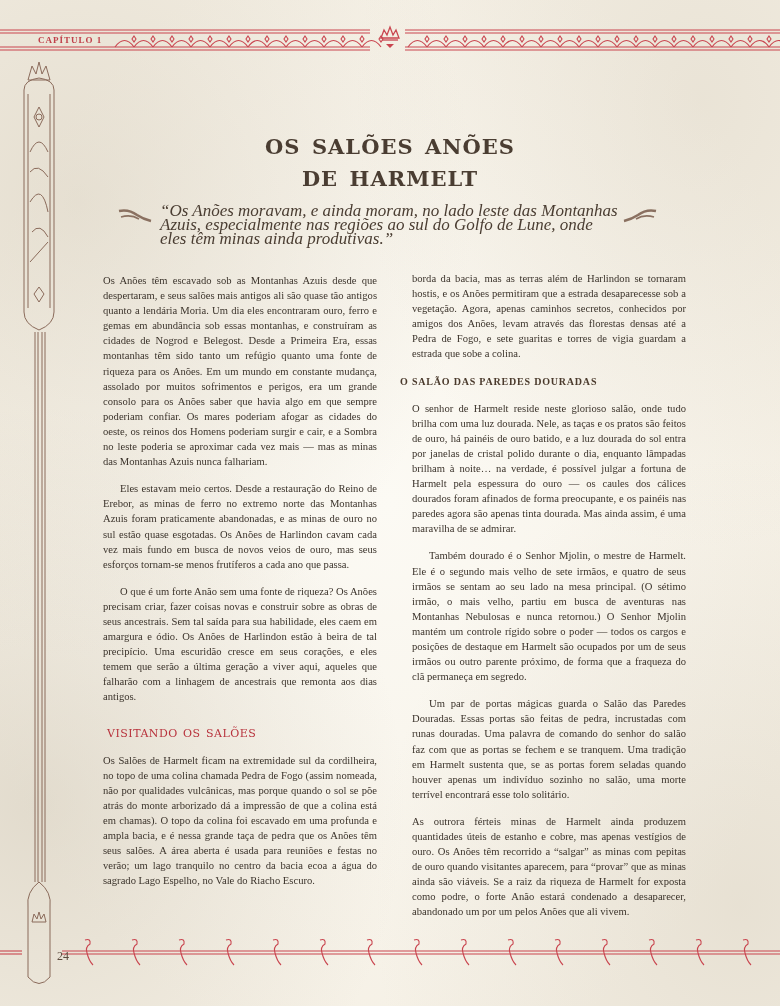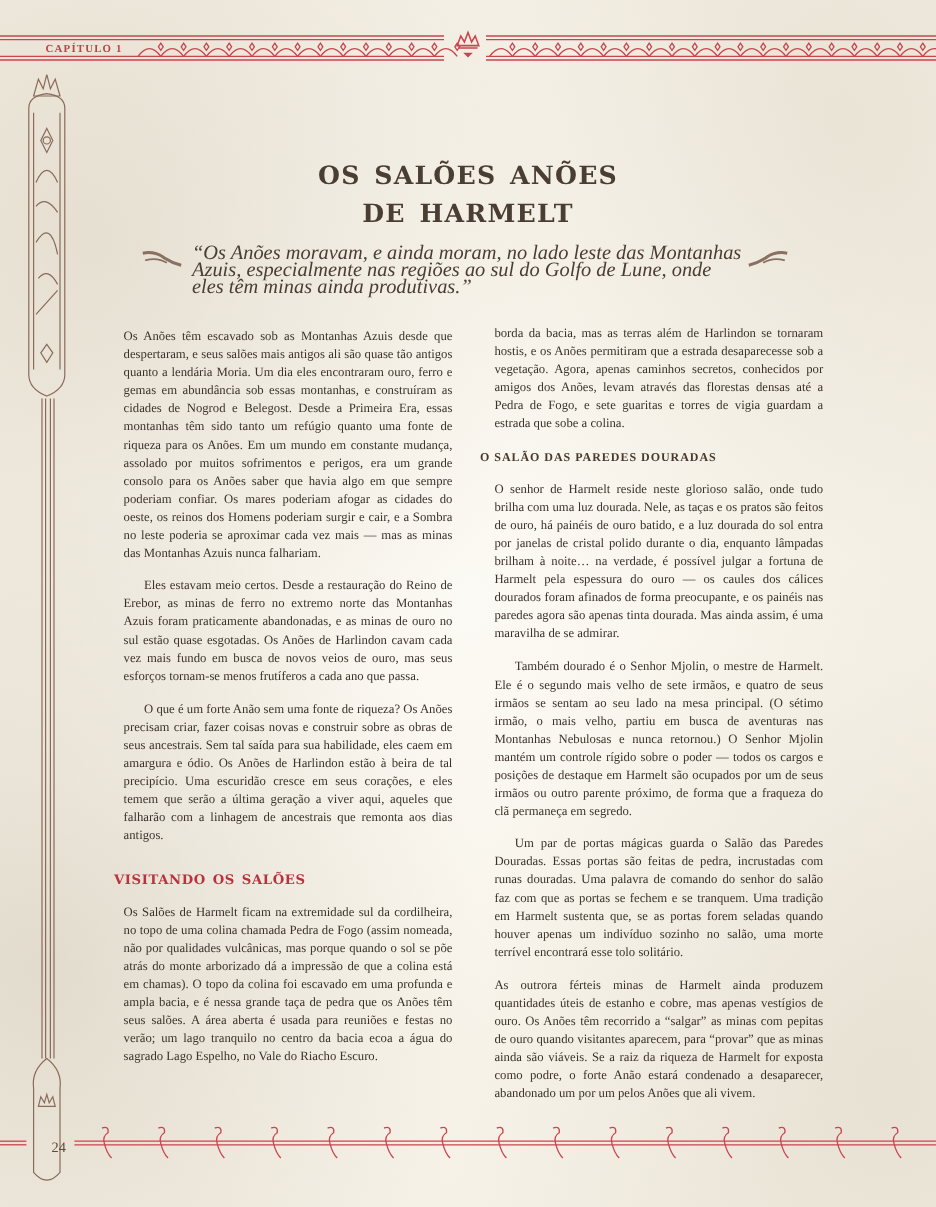--- a/index.html
+++ b/index.html
@@ -16,21 +16,21 @@
     color:#3a3129;
   }
   .top-border { position:absolute; left:0; top:22px; width:780px; height:34px; }
   .chapter-label {
     position:absolute; left:38px; top:35px; font-size:9px; letter-spacing:1px;
     color:#c0404a; font-weight:bold; font-family:"Liberation Serif", serif;
   }
   .bottom-border { position:absolute; left:0; top:935px; width:780px; height:40px; }
   .side-pillar { position:absolute; left:18px; top:62px; width:42px; height:930px; }
   .page-number {
-    position:absolute; left:29px; top:949px; width:40px; text-align:center;
+    position:absolute; left:29px; top:949px; width:40px; text-align:right;
     font-size:12px; color:#5c4b3e;
   }
   .title {
     position:absolute; left:120px; top:128px; width:540px; text-align:center;
     font-family:"DejaVu Serif", serif; font-size:30px; line-height:32px;
     color:#4a3d32; letter-spacing:1px; font-variant: small-caps; font-weight:bold;
     text-transform: lowercase;
   }
   .epigraph {
     position:absolute; left:160px; top:204px; width:460px; text-align:left;
@@ -41,23 +41,23 @@
   .swash.right { left:622px; }
   .column {
     position:absolute; top:261px; width:298px; font-size:10.6px; line-height:15.1px;
     text-align:justify; color:#3b332b;
   }
   .col-left { left:91px; }
   .col-right { left:400px; top:259px; }
   .column p { margin:12px; text-indent:17px; }
   .column p.first { text-indent:0; }
   .h2 {
-    font-family:"DejaVu Serif", serif; color:#b8333d; font-size:15px; font-weight:bold;
+    font-family:"DejaVu Serif", serif; color:#b8333d; font-size:15px; font-weight:normal;
     letter-spacing:0.5px; font-variant: small-caps; text-transform: lowercase;
-    margin:18px 0 3px 4px; line-height:18px;
+    margin:18px 0 3px 16px; line-height:18px;
   }
   .h3 {
     font-family:"Liberation Serif", serif; color:#4a3a2c; font-size:10px; font-weight:bold;
     letter-spacing:0.8px; margin:12px 0 2px 0; line-height:15px; text-transform:uppercase;
   }
 </style>
 </head>
 <body>
 
 <svg class="top-border" viewBox="0 0 780 34" preserveAspectRatio="none">

